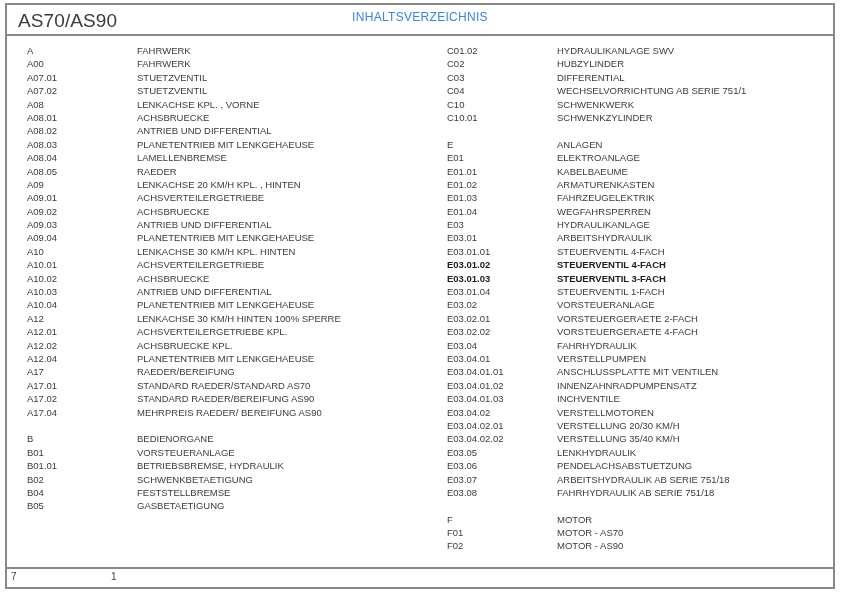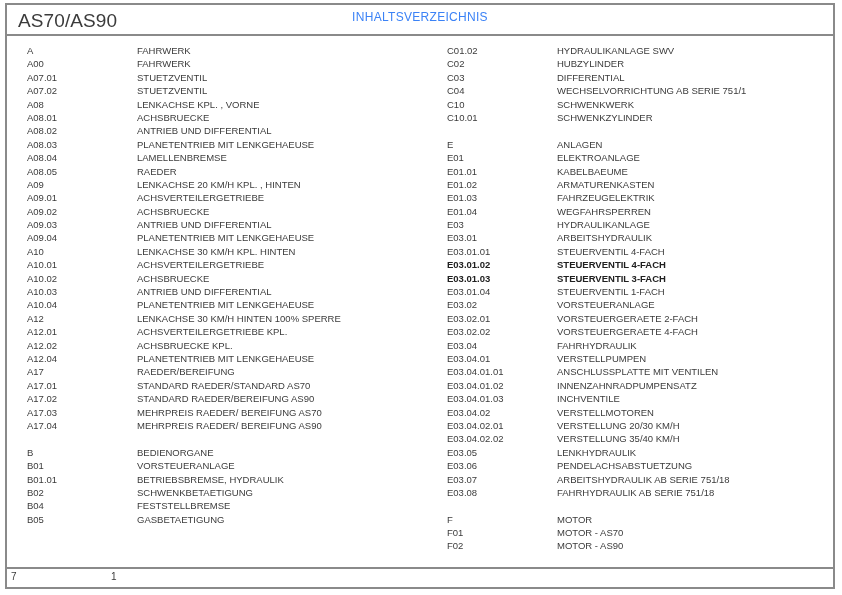--- a/index.html
+++ b/index.html
@@ -162,21 +162,20 @@
           <div class="row"><span class="code">A10.02</span><span class="desc">ACHSBRUECKE</span></div>
           <div class="row"><span class="code">A10.03</span><span class="desc">ANTRIEB UND DIFFERENTIAL</span></div>
           <div class="row"><span class="code">A10.04</span><span class="desc">PLANETENTRIEB MIT LENKGEHAEUSE</span></div>
           <div class="row"><span class="code">A12</span><span class="desc">LENKACHSE 30 KM/H HINTEN 100% SPERRE</span></div>
           <div class="row"><span class="code">A12.01</span><span class="desc">ACHSVERTEILERGETRIEBE KPL.</span></div>
           <div class="row"><span class="code">A12.02</span><span class="desc">ACHSBRUECKE KPL.</span></div>
           <div class="row"><span class="code">A12.04</span><span class="desc">PLANETENTRIEB MIT LENKGEHAEUSE</span></div>
           <div class="row"><span class="code">A17</span><span class="desc">RAEDER/BEREIFUNG</span></div>
           <div class="row"><span class="code">A17.01</span><span class="desc">STANDARD RAEDER/STANDARD  AS70</span></div>
           <div class="row"><span class="code">A17.02</span><span class="desc">STANDARD RAEDER/BEREIFUNG  AS90</span></div>
-          <div class="row"><span class="code">A17.03</span><span class="desc">MEHRPREIS RAEDER/ BEREIFUNG  AS70</span></div>
           <div class="row"><span class="code">A17.04</span><span class="desc">MEHRPREIS RAEDER/ BEREIFUNG  AS90</span></div>
           <div class="row spacer"><span class="code"></span><span class="desc"></span></div>
           <div class="row"><span class="code">B</span><span class="desc">BEDIENORGANE</span></div>
           <div class="row"><span class="code">B01</span><span class="desc">VORSTEUERANLAGE</span></div>
           <div class="row"><span class="code">B01.01</span><span class="desc">BETRIEBSBREMSE, HYDRAULIK</span></div>
           <div class="row"><span class="code">B02</span><span class="desc">SCHWENKBETAETIGUNG</span></div>
           <div class="row"><span class="code">B04</span><span class="desc">FESTSTELLBREMSE</span></div>
           <div class="row"><span class="code">B05</span><span class="desc">GASBETAETIGUNG</span></div>
           <div class="row spacer"><span class="code"></span><span class="desc"></span></div>
         </div>

